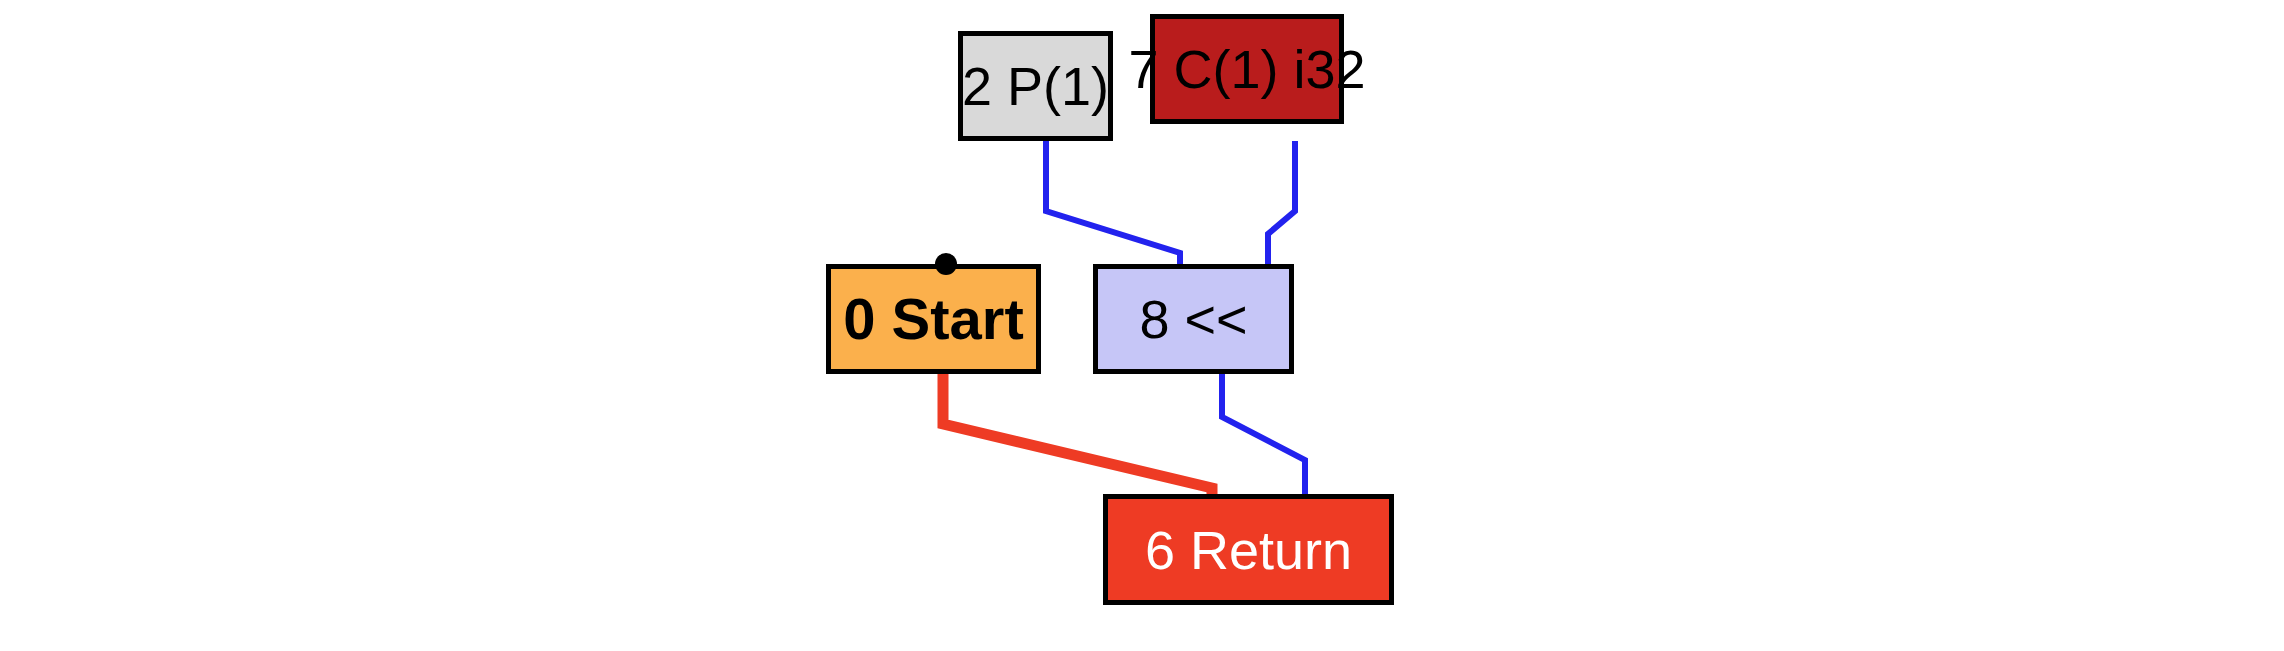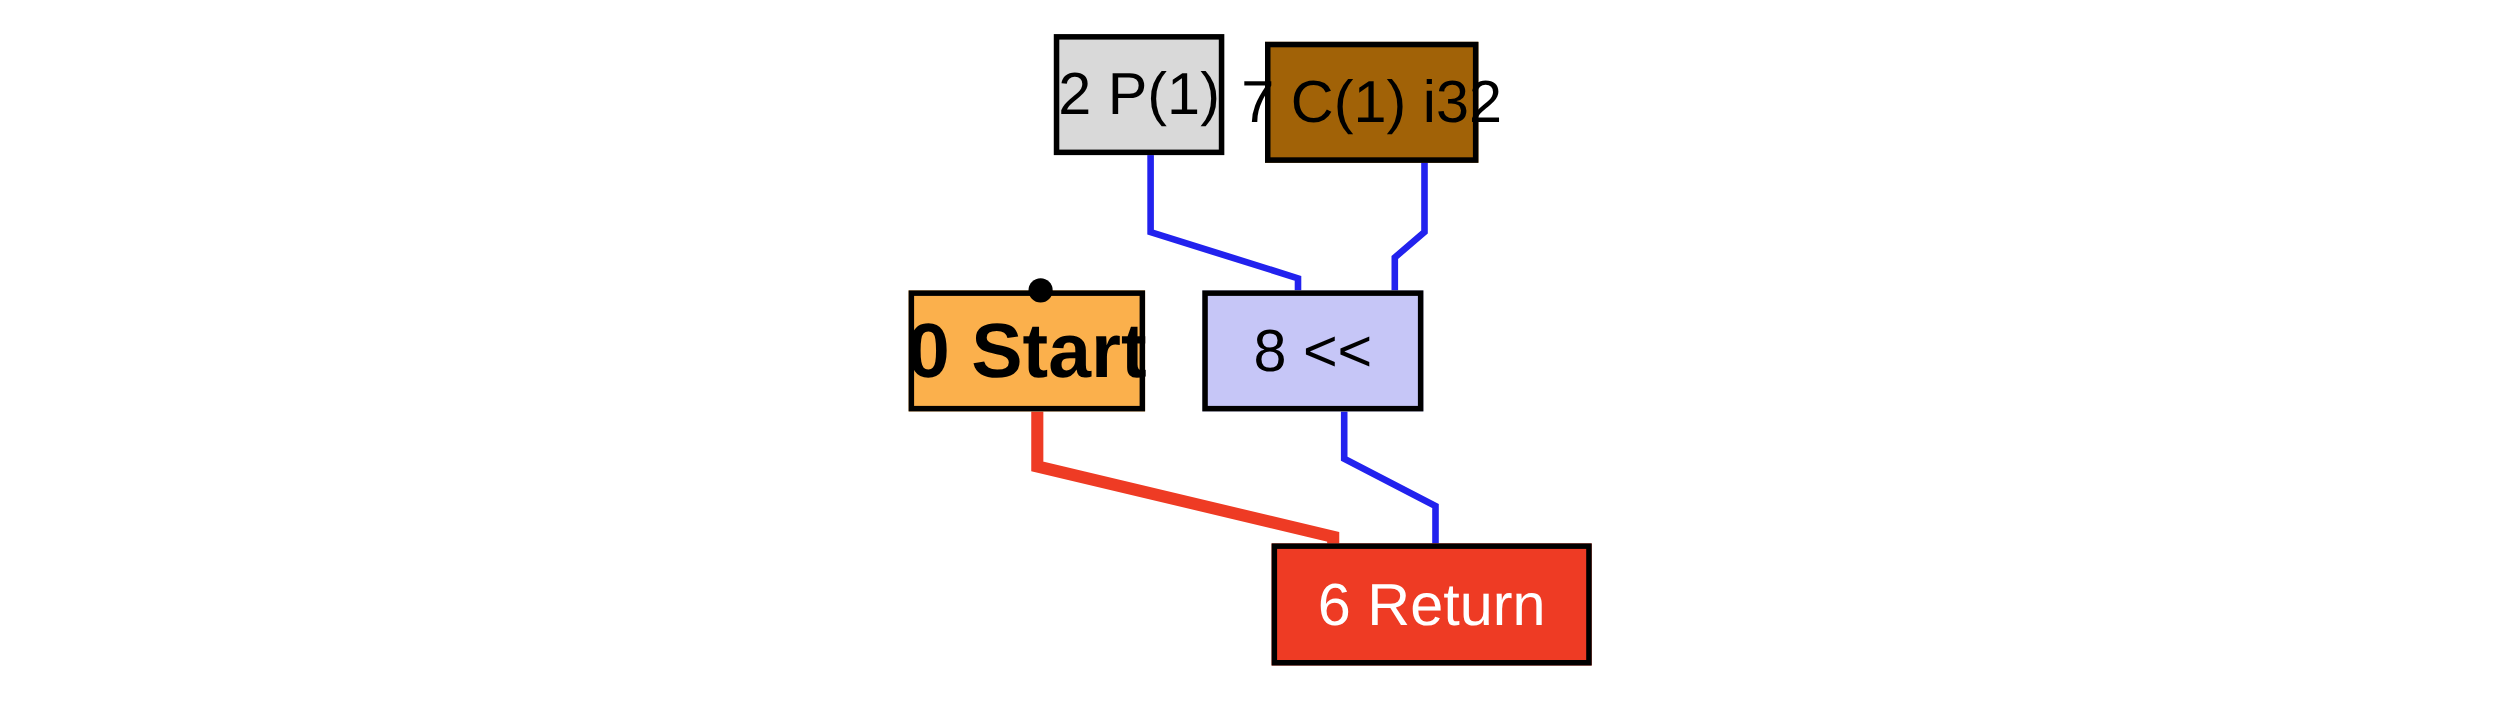--- a/index.html
+++ b/index.html
@@ -48,21 +48,21 @@
   }
   .kind-op {
     background: #c6c6f7;
     color: #000000;
     font-size: 54px;
     font-weight: normal;
   }
   .kind-start {
     background: #fbb04c;
     color: #000000;
-    font-size: 70px;
+    font-size: 58px;
     font-weight: bold;
   }
   .kind-return {
     background: #ee3b24;
     color: #ffffff;
     font-size: 54px;
     font-weight: normal;
   }
   .start-dot {
     position: absolute;
@@ -79,20 +79,20 @@
 
   <svg id="edges" viewBox="0 0 2284 651" preserveAspectRatio="none" xmlns="http://www.w3.org/2000/svg">
       <polyline points="1006,141 1006,211 1140,253 1140,264" fill="none" stroke="#2222ee" stroke-width="6" stroke-linejoin="miter" stroke-linecap="butt"></polyline>
       <polyline points="1255,141 1255,211 1228,234 1228,264" fill="none" stroke="#2222ee" stroke-width="6" stroke-linejoin="miter" stroke-linecap="butt"></polyline>
       <polyline points="903,374 903,424 1172,488 1172,494" fill="none" stroke="#ee3b24" stroke-width="11" stroke-linejoin="miter" stroke-linecap="butt"></polyline>
       <polyline points="1182,374 1182,417 1265,460 1265,494" fill="none" stroke="#2222ee" stroke-width="6" stroke-linejoin="miter" stroke-linecap="butt"></polyline>
     </svg>
 
   <div id="nodes">
       <div class="node kind-const" style="left: 918px; top: 31px; width: 155px; height: 110px; background: rgb(217, 217, 217); color: rgb(0, 0, 0);"><span class="node-label">2 P(1)</span></div>
-      <div class="node kind-const" style="left: 1110px; top: 38px; width: 194px; height: 110px; background: #a16207; color: rgb(0, 0, 0);"><span class="node-label">7 C(1) i32</span></div>
+      <div class="node kind-const" style="left: 1110px; top: 14px; width: 194px; height: 110px; background: #b91c1c; color: rgb(0, 0, 0);"><span class="node-label">7 C(1) i32</span></div>
       <div class="node kind-start" style="left: 786px; top: 264px; width: 215px; height: 110px; background: rgb(251, 176, 76); color: rgb(0, 0, 0);"><span class="node-label">0 Start</span></div>
       <div class="node kind-op" style="left: 1053px; top: 264px; width: 201px; height: 110px; background: rgb(198, 198, 247); color: rgb(0, 0, 0);"><span class="node-label">8 &lt;&lt;</span></div>
-      <div class="node kind-return" style="left: 1116px; top: 494px; width: 291px; height: 111px; background: rgb(238, 59, 36); color: rgb(255, 255, 255);"><span class="node-label">6 Return</span></div>
+      <div class="node kind-return" style="left: 1063px; top: 494px; width: 291px; height: 111px; background: rgb(238, 59, 36); color: rgb(255, 255, 255);"><span class="node-label">6 Return</span></div>
     </div>
 
 <div class="start-dot" style="left: 895px; top: 253px; width: 22px; height: 22px; background: rgb(0, 0, 0);"></div>
   </div>
 
 </body></html>

